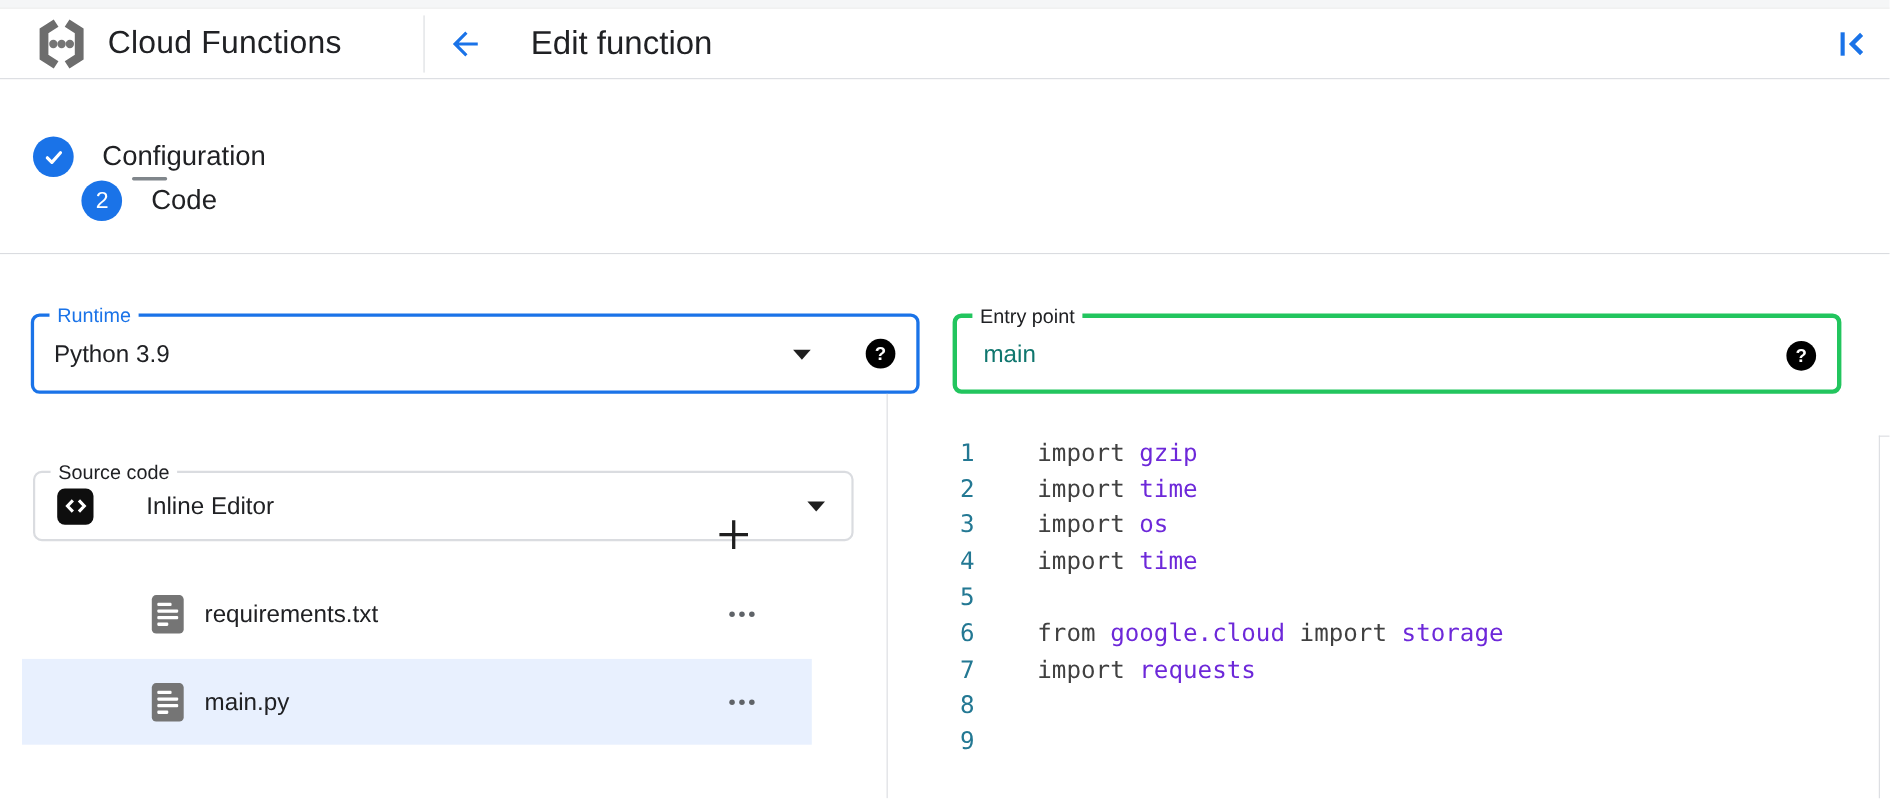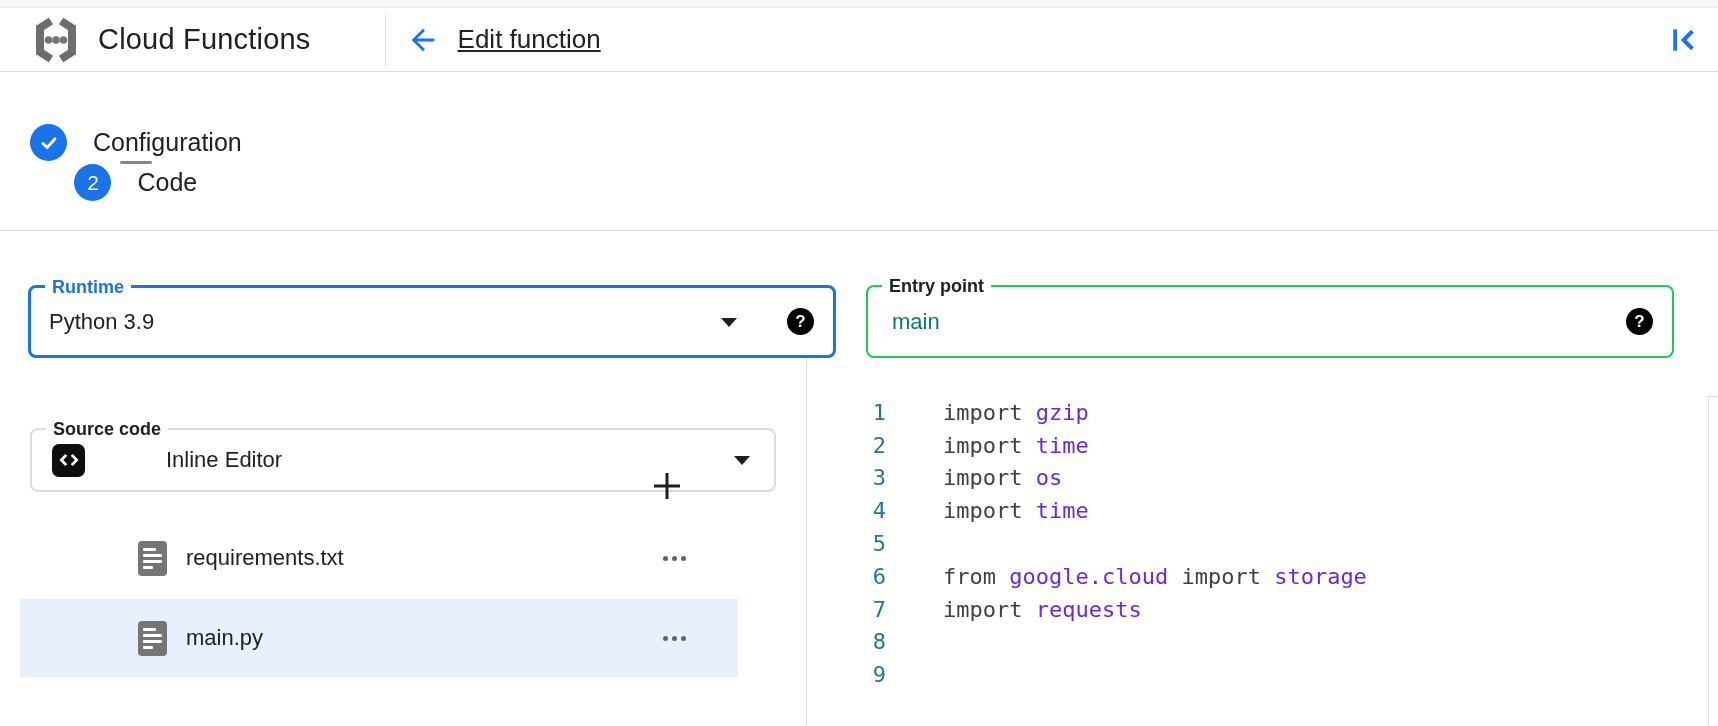--- a/index.html
+++ b/index.html
@@ -10,42 +10,42 @@
   .top-strip{position:absolute;top:0;left:0;right:0;height:7px;background:#f5f6f7;border-bottom:1px solid #ececec;}
 
   
   .header{position:absolute;top:8px;left:0;right:0;height:63px;display:flex;align-items:center;
           border-bottom:1px solid #dadce0;background:#fff;}
   .logo{margin-left:30px;flex:0 0 auto;}
   .product-name{margin-left:16px;font-size:29px;letter-spacing:.2px;white-space:nowrap;}
   .header-vdivider{width:1px;height:52px;background:#dadce0;margin-left:74px;flex:0 0 auto;}
   .back-btn{margin-left:19px;width:36px;height:36px;border:none;background:transparent;padding:0;
             display:flex;align-items:center;justify-content:center;cursor:pointer;}
-  .page-title{margin-left:17px;font-size:26px;white-space:nowrap;text-decoration:underline;}
+  .page-title{margin-left:42px;font-size:30px;white-space:nowrap;}
   .collapse-btn{margin-left:auto;margin-right:18px;width:34px;height:34px;border:none;background:transparent;
             padding:0;display:flex;align-items:center;justify-content:center;cursor:pointer;}
 
   
   .stepper{position:absolute;top:124px;left:30px;display:flex;align-items:center;flex-direction:column;}
   .step{display:flex;align-items:center;cursor:pointer;}
   .step-circle{width:37px;height:37px;border-radius:50%;background:#1a73e8;display:flex;
                align-items:center;justify-content:center;flex:0 0 auto;}
   .step-circle .num{color:#fff;font-size:21px;}
   .step-label{margin-left:26px;font-size:25px;}
   .step-dash{width:32px;height:3px;background:#80868b;margin:0 27px;border-radius:2px;}
   .section-divider{position:absolute;top:230px;left:0;right:0;height:1px;background:#dadce0;}
 
   
   .field{position:absolute;background:#fff;border-radius:8px;display:flex;align-items:center;box-sizing:border-box;}
   .flabel{position:absolute;top:-13px;left:14px;background:#fff;padding:0 7px;font-size:18px;
-          font-weight:700;line-height:24px;white-space:nowrap;}
+          font-weight:400;line-height:24px;white-space:nowrap;}
   .runtime{left:28px;top:285px;width:808px;height:73px;border:3px solid #1a73e8;cursor:pointer;}
   .runtime .flabel{color:#1a73e8;}
-  .entry{left:866px;top:285px;width:808px;height:73px;border:2px solid #22c55e;}
-  .source{left:30px;top:428px;width:746px;height:64px;border:2px solid #dadce0;cursor:pointer;gap:33px;}
+  .entry{left:866px;top:285px;width:808px;height:73px;border:4px solid #22c55e;}
+  .source{left:30px;top:428px;width:746px;height:64px;border:2px solid #dadce0;cursor:pointer;}
   .fvalue{font-size:22px;margin-left:18px;white-space:nowrap;}
   .entry input{border:none;outline:none;font-family:"Liberation Sans",sans-serif;font-size:22px;
                margin-left:22px;width:560px;color:#0f766e;background:transparent;}
   .caret{width:0;height:0;border-left:8px solid transparent;border-right:8px solid transparent;
          border-top:9px solid #1f1f1f;position:absolute;}
   .runtime .caret{right:96px;top:30px;}
   .source .caret{right:24px;top:26px;}
   .help{position:absolute;width:27px;height:27px;border-radius:50%;background:#000;color:#fff;
         font-weight:700;font-size:17px;display:flex;align-items:center;justify-content:center;cursor:pointer;}
   .runtime .help{right:19px;top:20px;}

